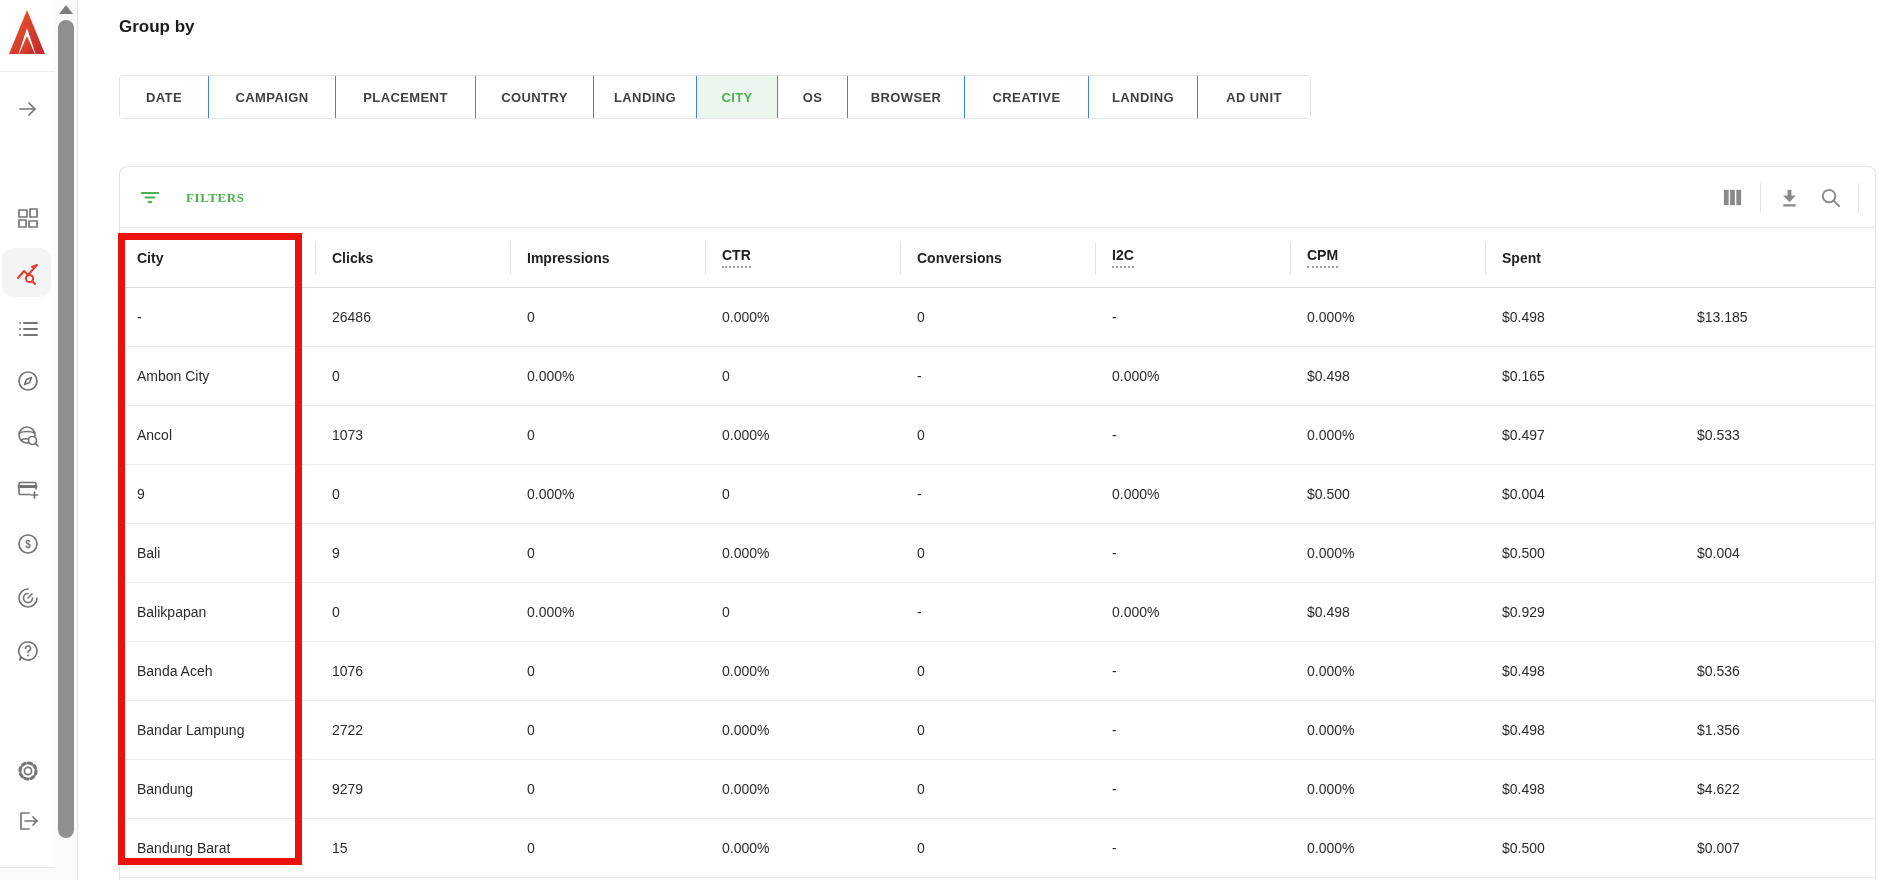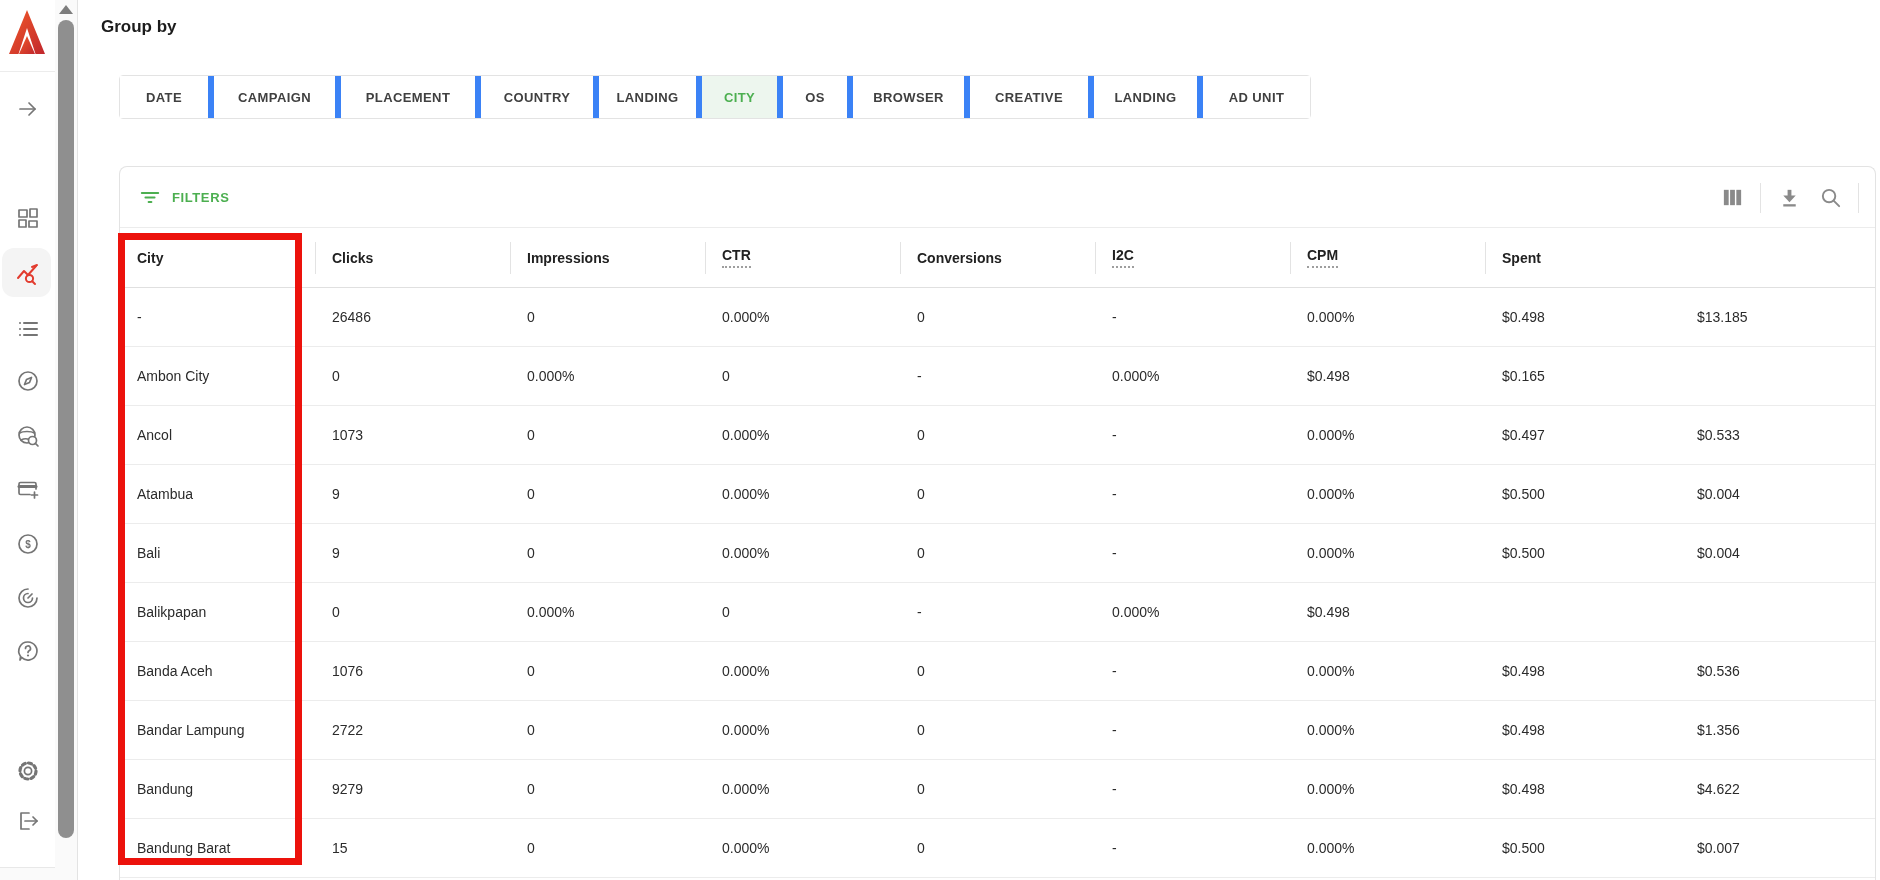--- a/index.html
+++ b/index.html
@@ -19,33 +19,33 @@
   .nav-btn { position:absolute; left:15px; width:26px; height:26px; display:flex; align-items:center; justify-content:center; cursor:pointer; }
   .nav-btn svg { stroke:#757575; fill:none; stroke-width:1.7; stroke-linecap:round; stroke-linejoin:round; }
   .nav-btn.active svg { stroke:#e23b2e; }
   .nav-active-bg { position:absolute; left:2px; top:248px; width:49px; height:49px; background:#f4f4f4; border-radius:12px; }
   .icon-text { font-family:"Liberation Sans",sans-serif; font-size:10px; fill:#757575; stroke:none; font-weight:bold; }
   
   .vscroll { position:absolute; left:55px; top:0; width:23px; height:880px; background:#fafafa; border-right:1px solid #e3e3e3; z-index:6; }
   .vscroll .up-arrow { position:absolute; left:4px; top:5px; width:0; height:0; border-left:7px solid transparent; border-right:7px solid transparent; border-bottom:9px solid #7d7d7d; cursor:pointer; }
   .vscroll .thumb { position:absolute; left:3px; top:20px; width:16px; height:818px; background:#8f8f8f; border-radius:9px; cursor:grab; }
   
-  .page-title { position:absolute; left:101px; top:17px; font-size:17px; font-weight:bold; color:#1c1c1c; }
+  .page-title { position:absolute; left:119px; top:17px; font-size:17px; font-weight:bold; color:#1c1c1c; }
   .tabs { position:absolute; left:119px; top:75px; height:44px; display:flex; background:#fff; border:1px solid #e3e3e3; border-radius:4px; }
   .tab { display:flex; align-items:center; justify-content:center; font-size:13px; font-weight:bold; color:#404040; letter-spacing:0.4px; cursor:pointer; background:#fff; }
-  .tab + .tab { border-left:6px solid #3b82f6; }
+  .tab + .tab { border-left:1px solid #3b82f6; }
   .tab:nth-child(1){width:88px}.tab:nth-child(2){width:127px}.tab:nth-child(3){width:140px}
   .tab:nth-child(4){width:118px}.tab:nth-child(5){width:103px}.tab:nth-child(6){width:81px}
   .tab:nth-child(7){width:70px}.tab:nth-child(8){width:117px}.tab:nth-child(9){width:124px}
   .tab:nth-child(10){width:109px}.tab:nth-child(11){width:113px}
   .tab.selected { color:#4caf50; background:#edf6ee; }
   
   .card { position:absolute; left:119px; top:166px; width:1757px; height:714px; background:#fff; border:1px solid #e3e3e3; border-bottom:none; border-radius:8px 8px 0 0; }
   .toolbar { position:relative; height:61px; border-bottom:1px solid #ececec; }
-  .filters-btn { position:absolute; left:20px; top:14px; height:33px; display:flex; align-items:center; gap:12px; cursor:pointer; color:#4caf50; font-size:13px; font-weight:bold; letter-spacing:0.6px; background:transparent; border:none; }
+  .filters-btn { position:absolute; left:20px; top:14px; height:33px; display:flex; align-items:center; gap:26px; cursor:pointer; color:#4caf50; font-size:13px; font-weight:bold; letter-spacing:0.6px; background:transparent; border:none;font-family:Liberation Serif, serif; }
   .toolbar-icons { position:absolute; right:16px; top:15px; height:31px; display:flex; align-items:center; gap:15px; }
   .tool-btn { width:26px; height:26px; display:flex; align-items:center; justify-content:center; cursor:pointer; background:transparent; border:none; }
   .tool-sep { width:1px; height:30px; background:#e3e3e3; }
   .thead { display:grid; grid-template-columns:repeat(9,1fr); height:60px; border-bottom:1px solid #e0e0e0; }
   .th { position:relative; display:flex; align-items:center; padding-left:17px; font-size:14px; font-weight:bold; color:#212121; cursor:pointer; }
   .th + .th::before { content:""; position:absolute; left:0; top:14px; height:32px; border-left:1px solid #e3e3e3; }
   .th .lbl.dotted { border-bottom:2px dotted #9e9e9e; padding-bottom:3px; }
   .trow { display:grid; grid-template-columns:repeat(9,1fr); height:59px; border-bottom:1px solid #ececec; }
   .td { display:flex; align-items:center; padding-left:17px; font-size:14px; color:#2b2b2b; }
   
@@ -276,21 +276,20 @@
         <div class="td">1073</div>
         <div class="td">0</div>
         <div class="td">0.000%</div>
         <div class="td">0</div>
         <div class="td">-</div>
         <div class="td">0.000%</div>
         <div class="td">$0.497</div>
         <div class="td">$0.533</div>
     </div>
     <div class="trow">
-      <div class="td">Atambua</div>
         <div class="td">9</div>
         <div class="td">0</div>
         <div class="td">0.000%</div>
         <div class="td">0</div>
         <div class="td">-</div>
         <div class="td">0.000%</div>
         <div class="td">$0.500</div>
         <div class="td">$0.004</div>
     </div>
     <div class="trow">
@@ -305,20 +304,21 @@
         <div class="td">$0.004</div>
     </div>
     <div class="trow">
       <div class="td">Balikpapan</div>
         <div class="td">0</div>
         <div class="td">0.000%</div>
         <div class="td">0</div>
         <div class="td">-</div>
         <div class="td">0.000%</div>
         <div class="td">$0.498</div>
+        <div class="td">$0.929</div>
     </div>
     <div class="trow">
       <div class="td">Banda Aceh</div>
         <div class="td">1076</div>
         <div class="td">0</div>
         <div class="td">0.000%</div>
         <div class="td">0</div>
         <div class="td">-</div>
         <div class="td">0.000%</div>
         <div class="td">$0.498</div>

